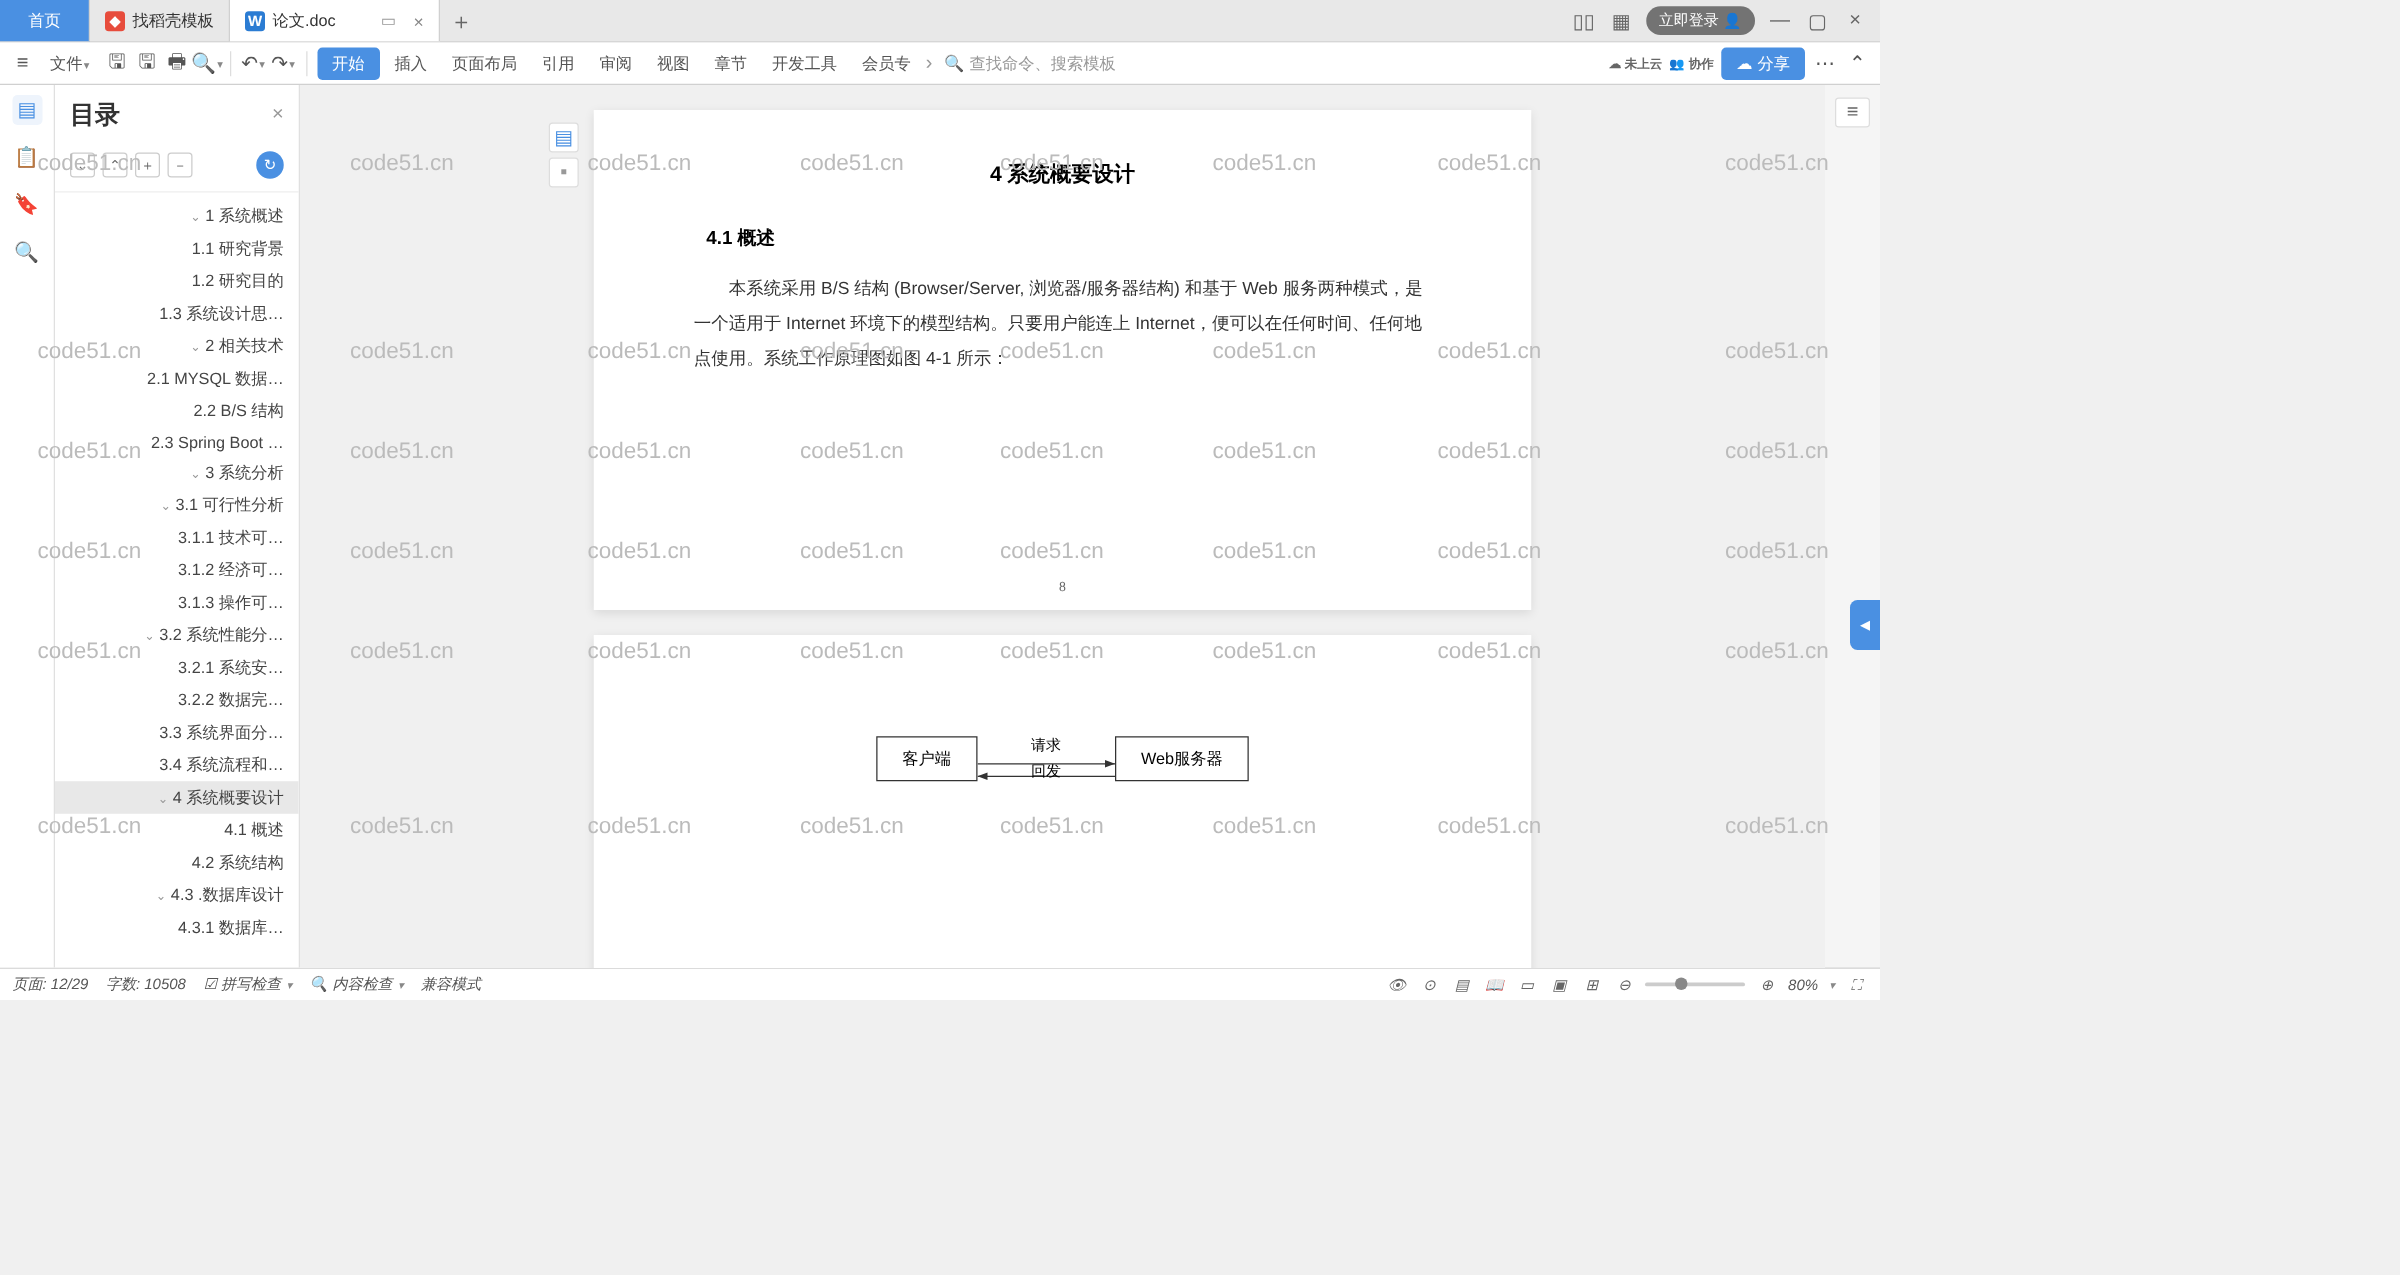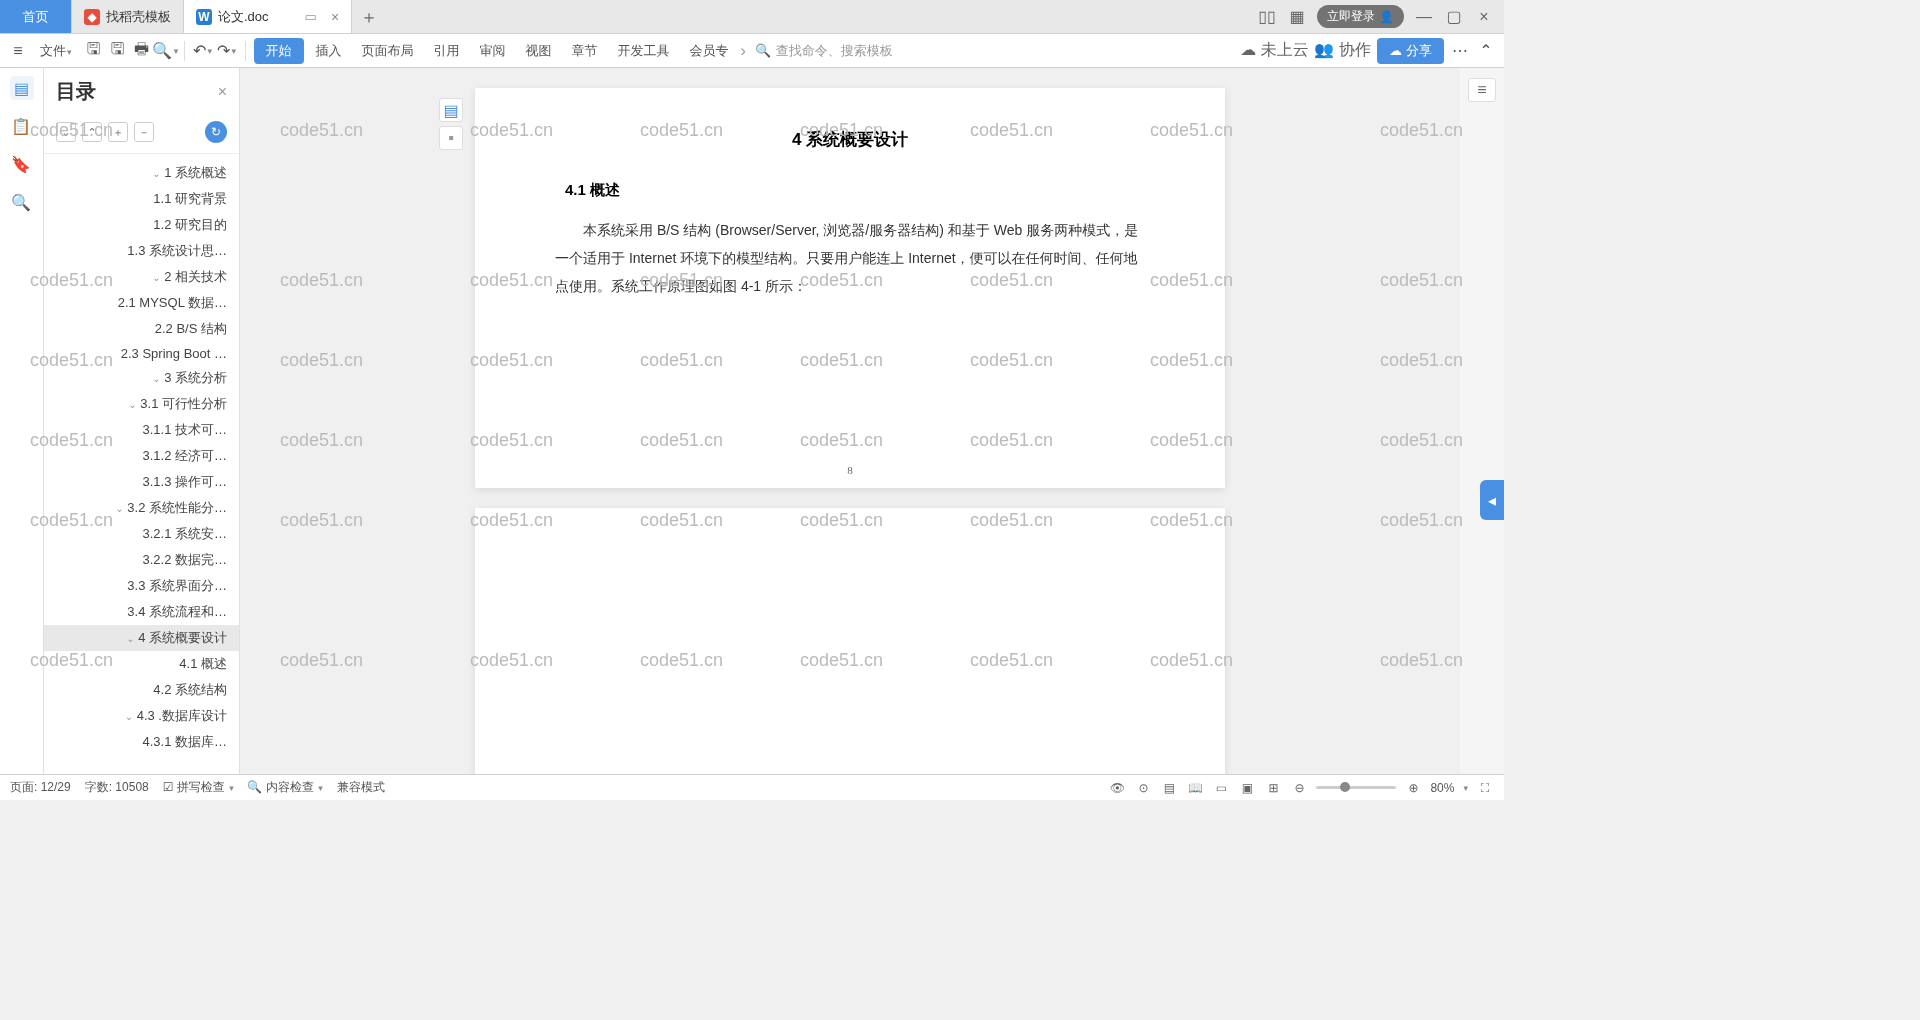--- a/index.html
+++ b/index.html
@@ -22,21 +22,21 @@
 
 .ribbon { height: 34px; background: #fff; display: flex; align-items: center; border-bottom: 1px solid #d0d0d0; padding: 0 8px; gap: 4px; }
 .rbtn { padding: 4px 8px; color: #555; font-size: 13px; cursor: pointer; }
 .rbtn.active { background: #4a90e2; color: #fff; border-radius: 4px; padding: 4px 12px; }
 .ricon { width: 20px; height: 20px; color: #555; display: flex; align-items: center; justify-content: center; cursor: pointer; }
 .sep { width: 1px; height: 20px; background: #ddd; margin: 0 4px; }
 .drop { font-size: 9px; color: #888; margin-left: 1px; }
 .search-box { color: #999; font-size: 13px; padding: 0 6px; }
 .ribbon-right { margin-left: auto; display: flex; align-items: center; gap: 6px; }
 .share-btn { background: #4a90e2; color: #fff; padding: 4px 12px; border-radius: 4px; font-size: 13px; display: flex; align-items: center; gap: 4px; }
-.cloud-txt { color: #666; font-size: 16px; }
+.cloud-txt { color: #666; font-size: 10px; font-weight: bold; }
 
 
 .main { display: flex; height: calc(100% - 34px - 34px - 26px); background: #f5f5f5; }
 .sidebar-icons { width: 44px; background: #fff; border-right: 1px solid #e0e0e0; display: flex; flex-direction: column; align-items: center; padding-top: 8px; gap: 14px; }
 .sidebar-icons .sicon { width: 24px; height: 24px; color: #666; cursor: pointer; display: flex; align-items: center; justify-content: center; }
 
 
 .outline { width: 196px; background: #fff; border-right: 1px solid #e0e0e0; display: flex; flex-direction: column; }
 .outline-head { display: flex; align-items: center; padding: 10px 12px; }
 .outline-title { font-size: 20px; font-weight: bold; color: #333; }
@@ -69,21 +69,21 @@
 
 
 .wm { position: absolute; color: #bbb; font-size: 18px; pointer-events: none; z-index: 5; }
 
 
 .right-rail { width: 44px; display: flex; flex-direction: column; align-items: center; padding-top: 10px; gap: 8px; }
 .right-rail .rail-btn { width: 28px; height: 24px; border: 1px solid #ddd; background: #fff; border-radius: 3px; display: flex; align-items: center; justify-content: center; color: #666; cursor: pointer; }
 .feedback-handle { position: absolute; right: 0; top: 480px; width: 24px; height: 40px; background: #4a90e2; border-radius: 6px 0 0 6px; display: flex; align-items: center; justify-content: center; color: #fff; cursor: pointer; }
 
 
-.statusbar { height: 26px; background: #fff; border-top: 1px solid #d0d0d0; display: flex; align-items: center; padding: 0 10px; font-size: 12px; color: #555; gap: 14px; }
+.statusbar { height: 26px; background: #fff; border-top: 1px solid #d0d0d0; display: flex; align-items: center; padding: 0 10px; font-size: 12px; color: #555; gap: 14px; font-style: italic; }
 .statusbar .sright { margin-left: auto; display: flex; align-items: center; gap: 8px; }
 .sticon { width: 18px; height: 18px; color: #666; display: flex; align-items: center; justify-content: center; cursor: pointer; }
 .zoom-track { width: 80px; height: 3px; background: #ccc; position: relative; border-radius: 2px; }
 .zoom-thumb { position: absolute; width: 10px; height: 10px; background: #888; border-radius: 50%; top: -4px; left: 24px; }
 </style>
 </head>
 <body>
 
 <div class="tabbar">
   <div class="tab home">首页</div>
@@ -194,20 +194,36 @@
       <div class="page-edge">
         <div class="edge-btn">▤</div>
         <div class="edge-btn" style="color:#999">▪</div>
       </div>
       <div class="doc-h1">4 系统概要设计</div>
       <div class="doc-h2">4.1 概述</div>
       <p class="doc-p">本系统采用 B/S 结构 (Browser/Server, 浏览器/服务器结构) 和基于 Web 服务两种模式，是一个适用于 Internet 环境下的模型结构。只要用户能连上 Internet，便可以在任何时间、任何地点使用。系统工作原理图如图 4-1 所示：</p>
       <div class="pgnum">8</div>
     </div>
     <div class="page" style="padding-top:60px">
+      <div class="diagram">
+        <div class="dbox">客户端</div>
+        <div class="darrows">
+          <span class="lbl">请求</span>
+          <svg width="110" height="8">
+              <line x1="0" y1="4" x2="110" y2="4" stroke="#333"></line>
+              <polygon points="110,4 102,1 102,7" fill="#333"></polygon>
+            </svg>
+          <svg width="110" height="8">
+              <line x1="0" y1="4" x2="110" y2="4" stroke="#333"></line>
+              <polygon points="0,4 8,1 8,7" fill="#333"></polygon>
+            </svg>
+          <span class="lbl" style="margin-top:-18px">回发</span>
+        </div>
+        <div class="dbox">Web服务器</div>
+      </div>
     </div>
   </div>
 
   <div class="right-rail">
     <span class="rail-btn">≡</span>
   </div>
 </div>
 
 <div class="feedback-handle">◂</div>
 

